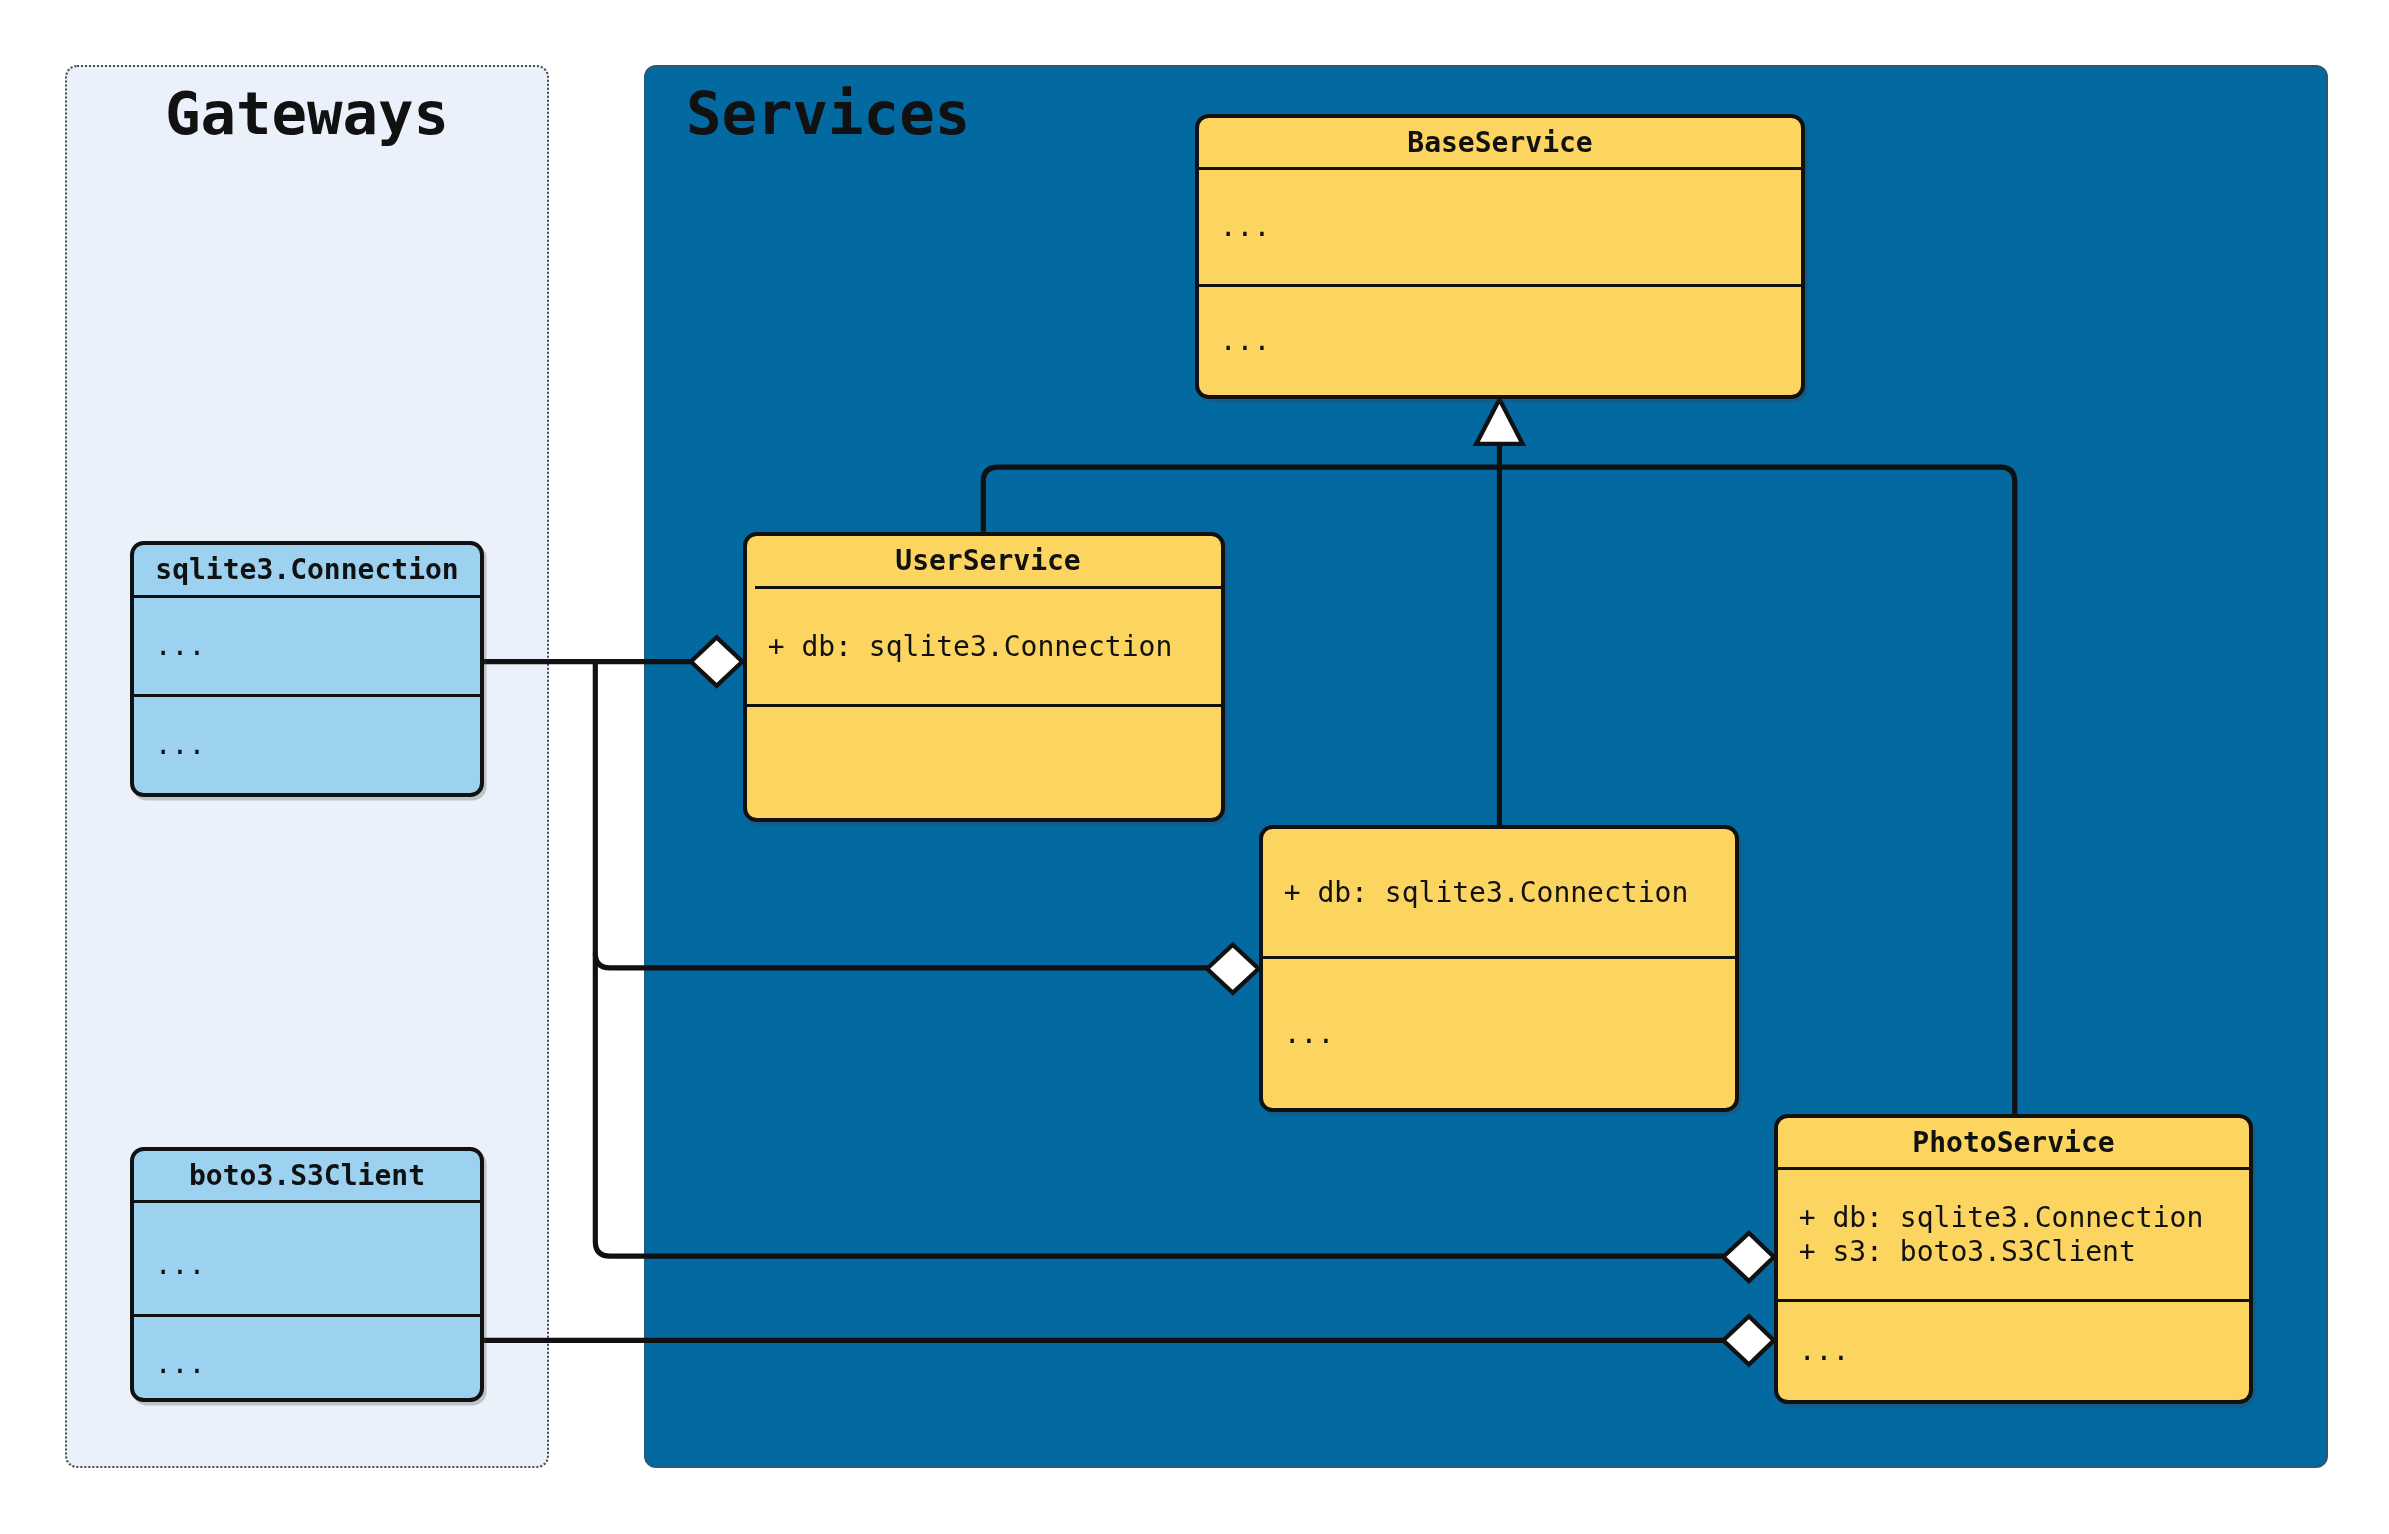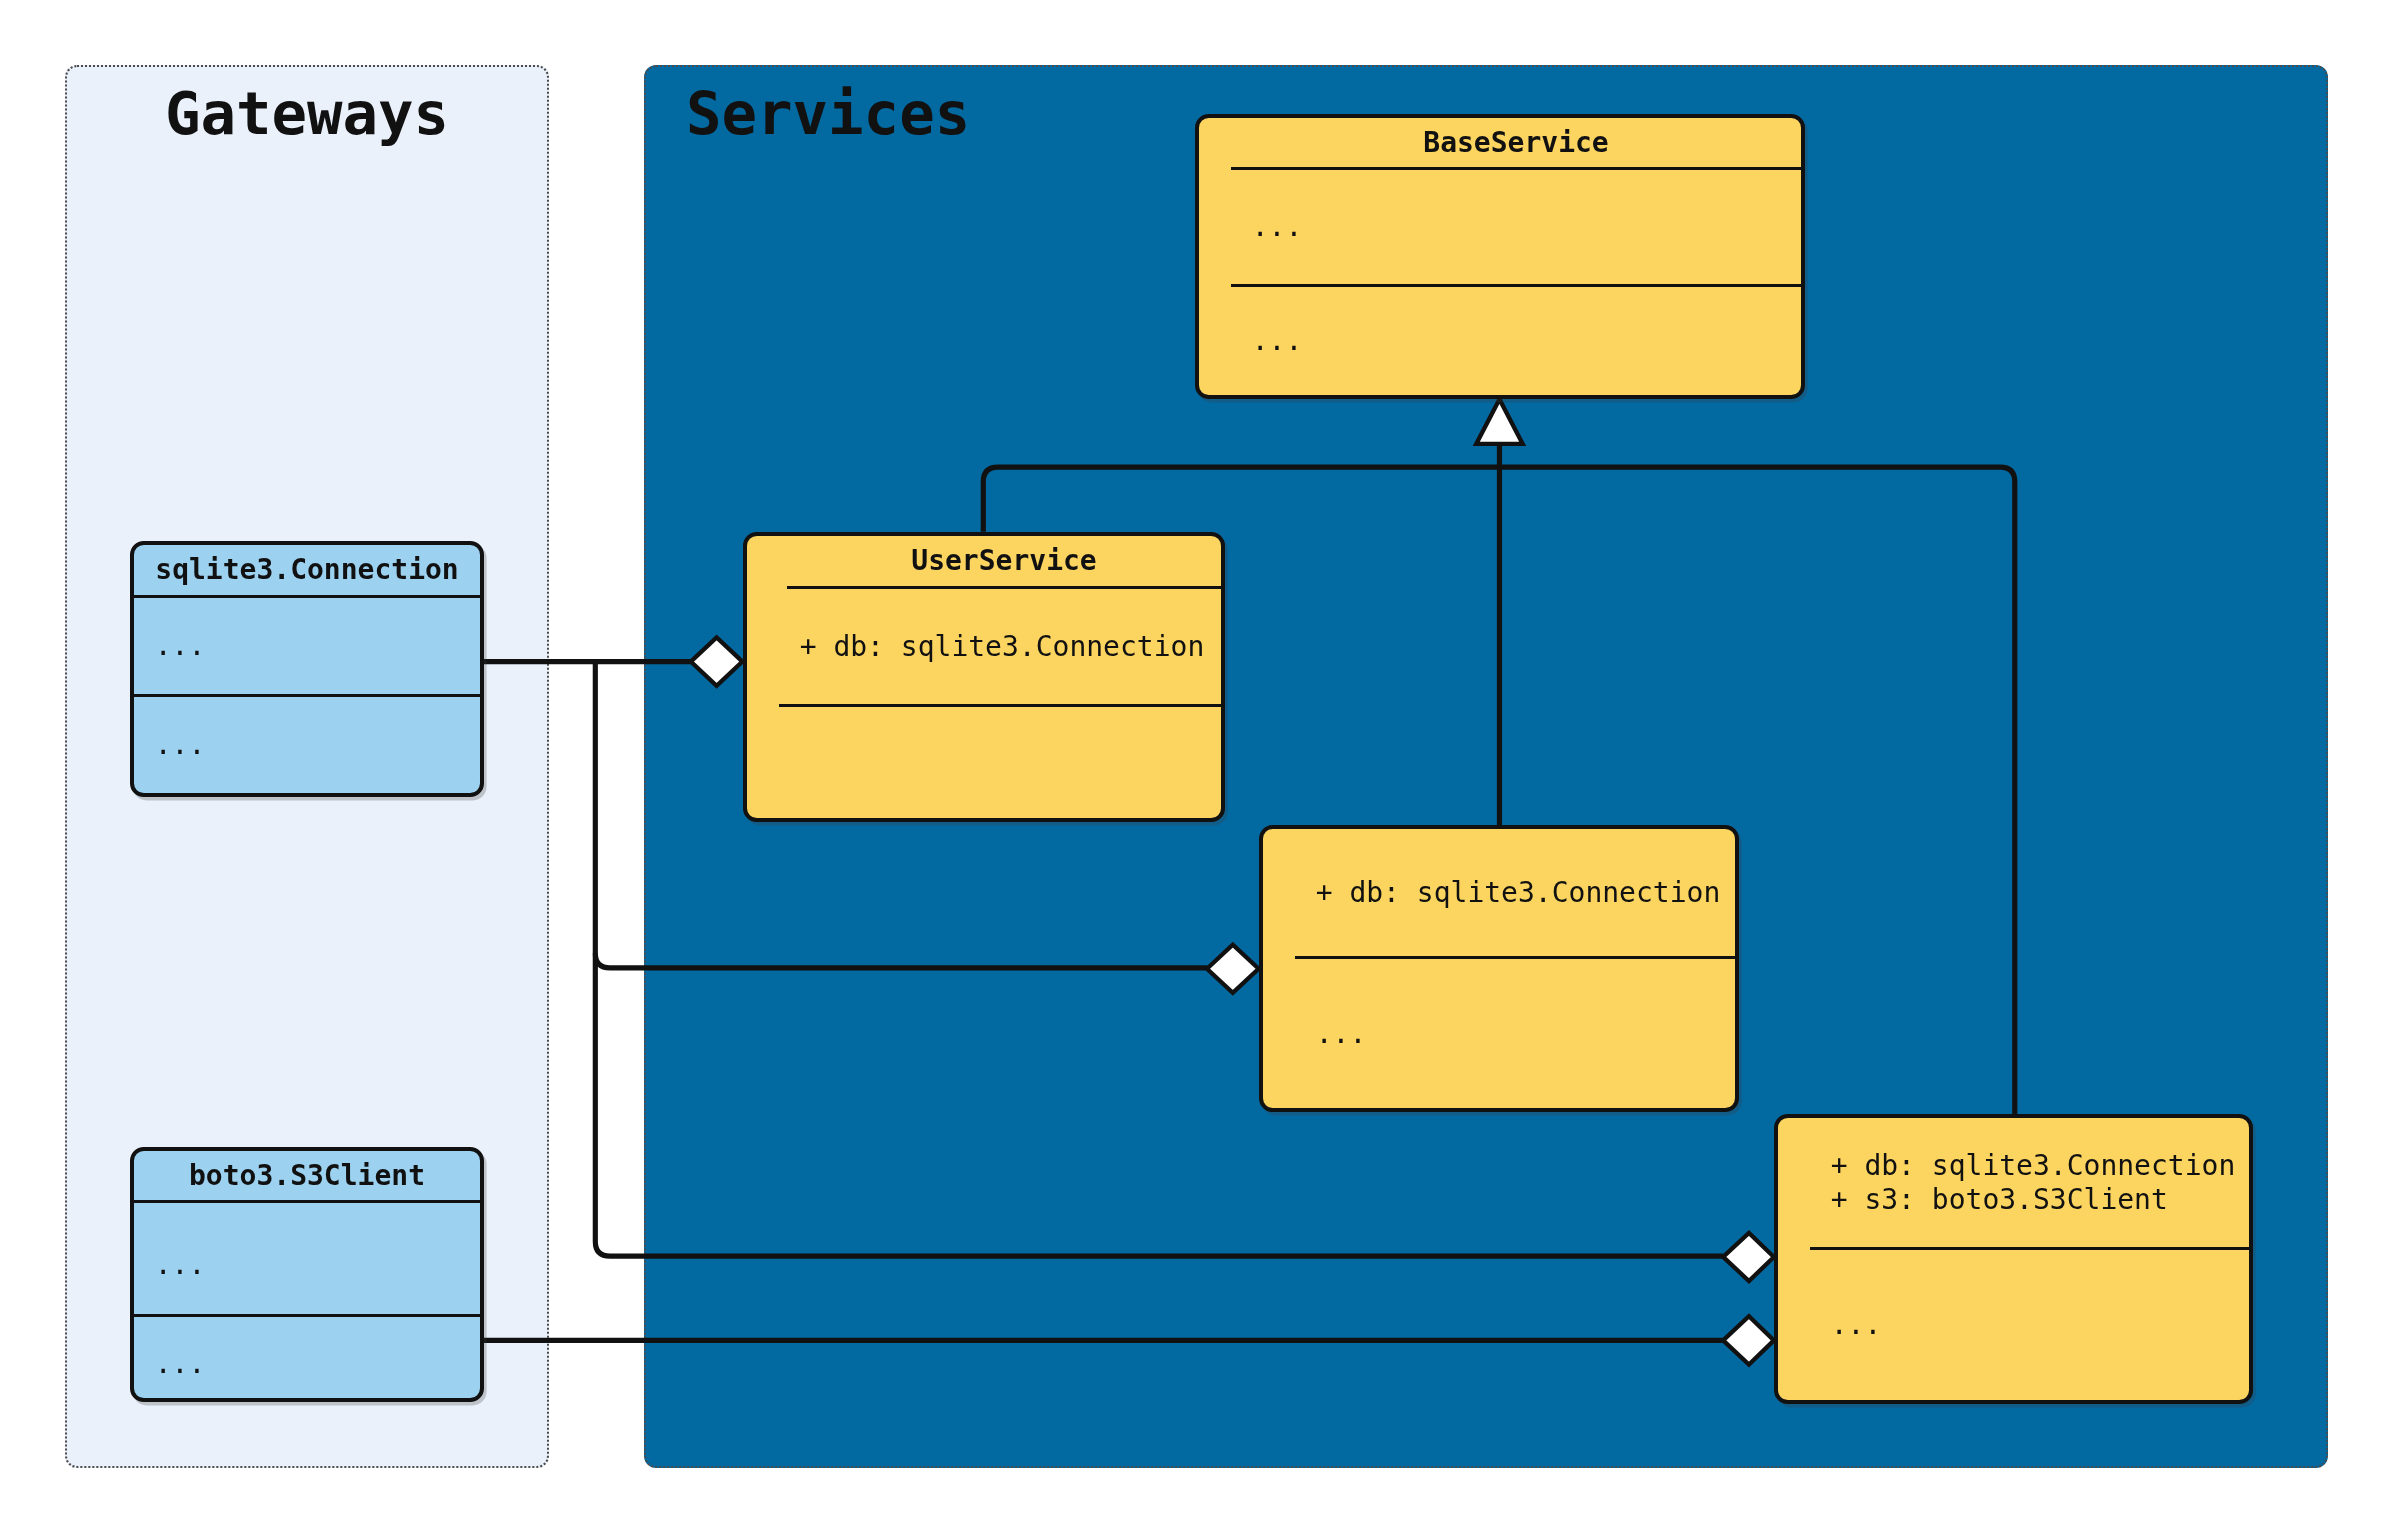--- a/index.html
+++ b/index.html
@@ -11,21 +11,21 @@
   #panel-gateways{left:65px;top:65px;width:484px;height:1403px;background:#EAF1FA;}
   #panel-services{left:644px;top:65px;width:1684px;height:1403px;background:#0369a1;}
   .panel-title{font-weight:bold;font-size:59px;line-height:1.2;padding-top:12px;white-space:nowrap;}
   #panel-gateways .panel-title{text-align:center;}
   #panel-services .panel-title{text-align:left;padding-left:40px;}
 
   
   .clsbox{position:absolute;box-sizing:border-box;border:4.3px solid #111;border-radius:13.8px;
     display:flex;flex-direction:column;overflow:hidden;
     box-shadow:2.6px 3.4px 0 rgba(60,60,60,0.25);}
-  .clsbox.yellow{background:#FCD560;padding-left:32px;}
+  .clsbox.yellow{background:#FCD560;}
   .clsbox.blue{background:#9CD2F0;}
   .cls-title{flex:0 0 auto;display:flex;align-items:center;justify-content:center;
     font-weight:bold;font-size:28px;border-bottom:3.4px solid #111;box-sizing:border-box;}
   .cls-attrs{flex:0 0 auto;display:flex;flex-direction:column;justify-content:center;
     padding-left:20.7px;border-bottom:3.4px solid #111;box-sizing:border-box;}
   .cls-methods{flex:1 1 auto;display:flex;flex-direction:column;justify-content:center;
     padding-left:20.7px;box-sizing:border-box;}
   .code-line{font-size:28px;line-height:34px;white-space:pre;}
 
   #box-sqlite  {left:130px; top:533px;  width:354px;height:256px;margin-top:8px;}
@@ -121,20 +121,21 @@
   <div class="clsbox yellow" id="box-auth">
     <div class="cls-attrs">
       <div class="code-line">+ db: sqlite3.Connection</div>
     </div>
     <div class="cls-methods">
       <div class="code-line">...</div>
     </div>
   </div>
 
   <div class="clsbox yellow" id="box-photo">
+    <div class="cls-title code-line">PhotoService</div>
     <div class="cls-attrs">
       <div class="code-line">+ db: sqlite3.Connection</div>
       <div class="code-line">+ s3: boto3.S3Client</div>
     </div>
     <div class="cls-methods">
       <div class="code-line">...</div>
     </div>
   </div>
 
 </div>

